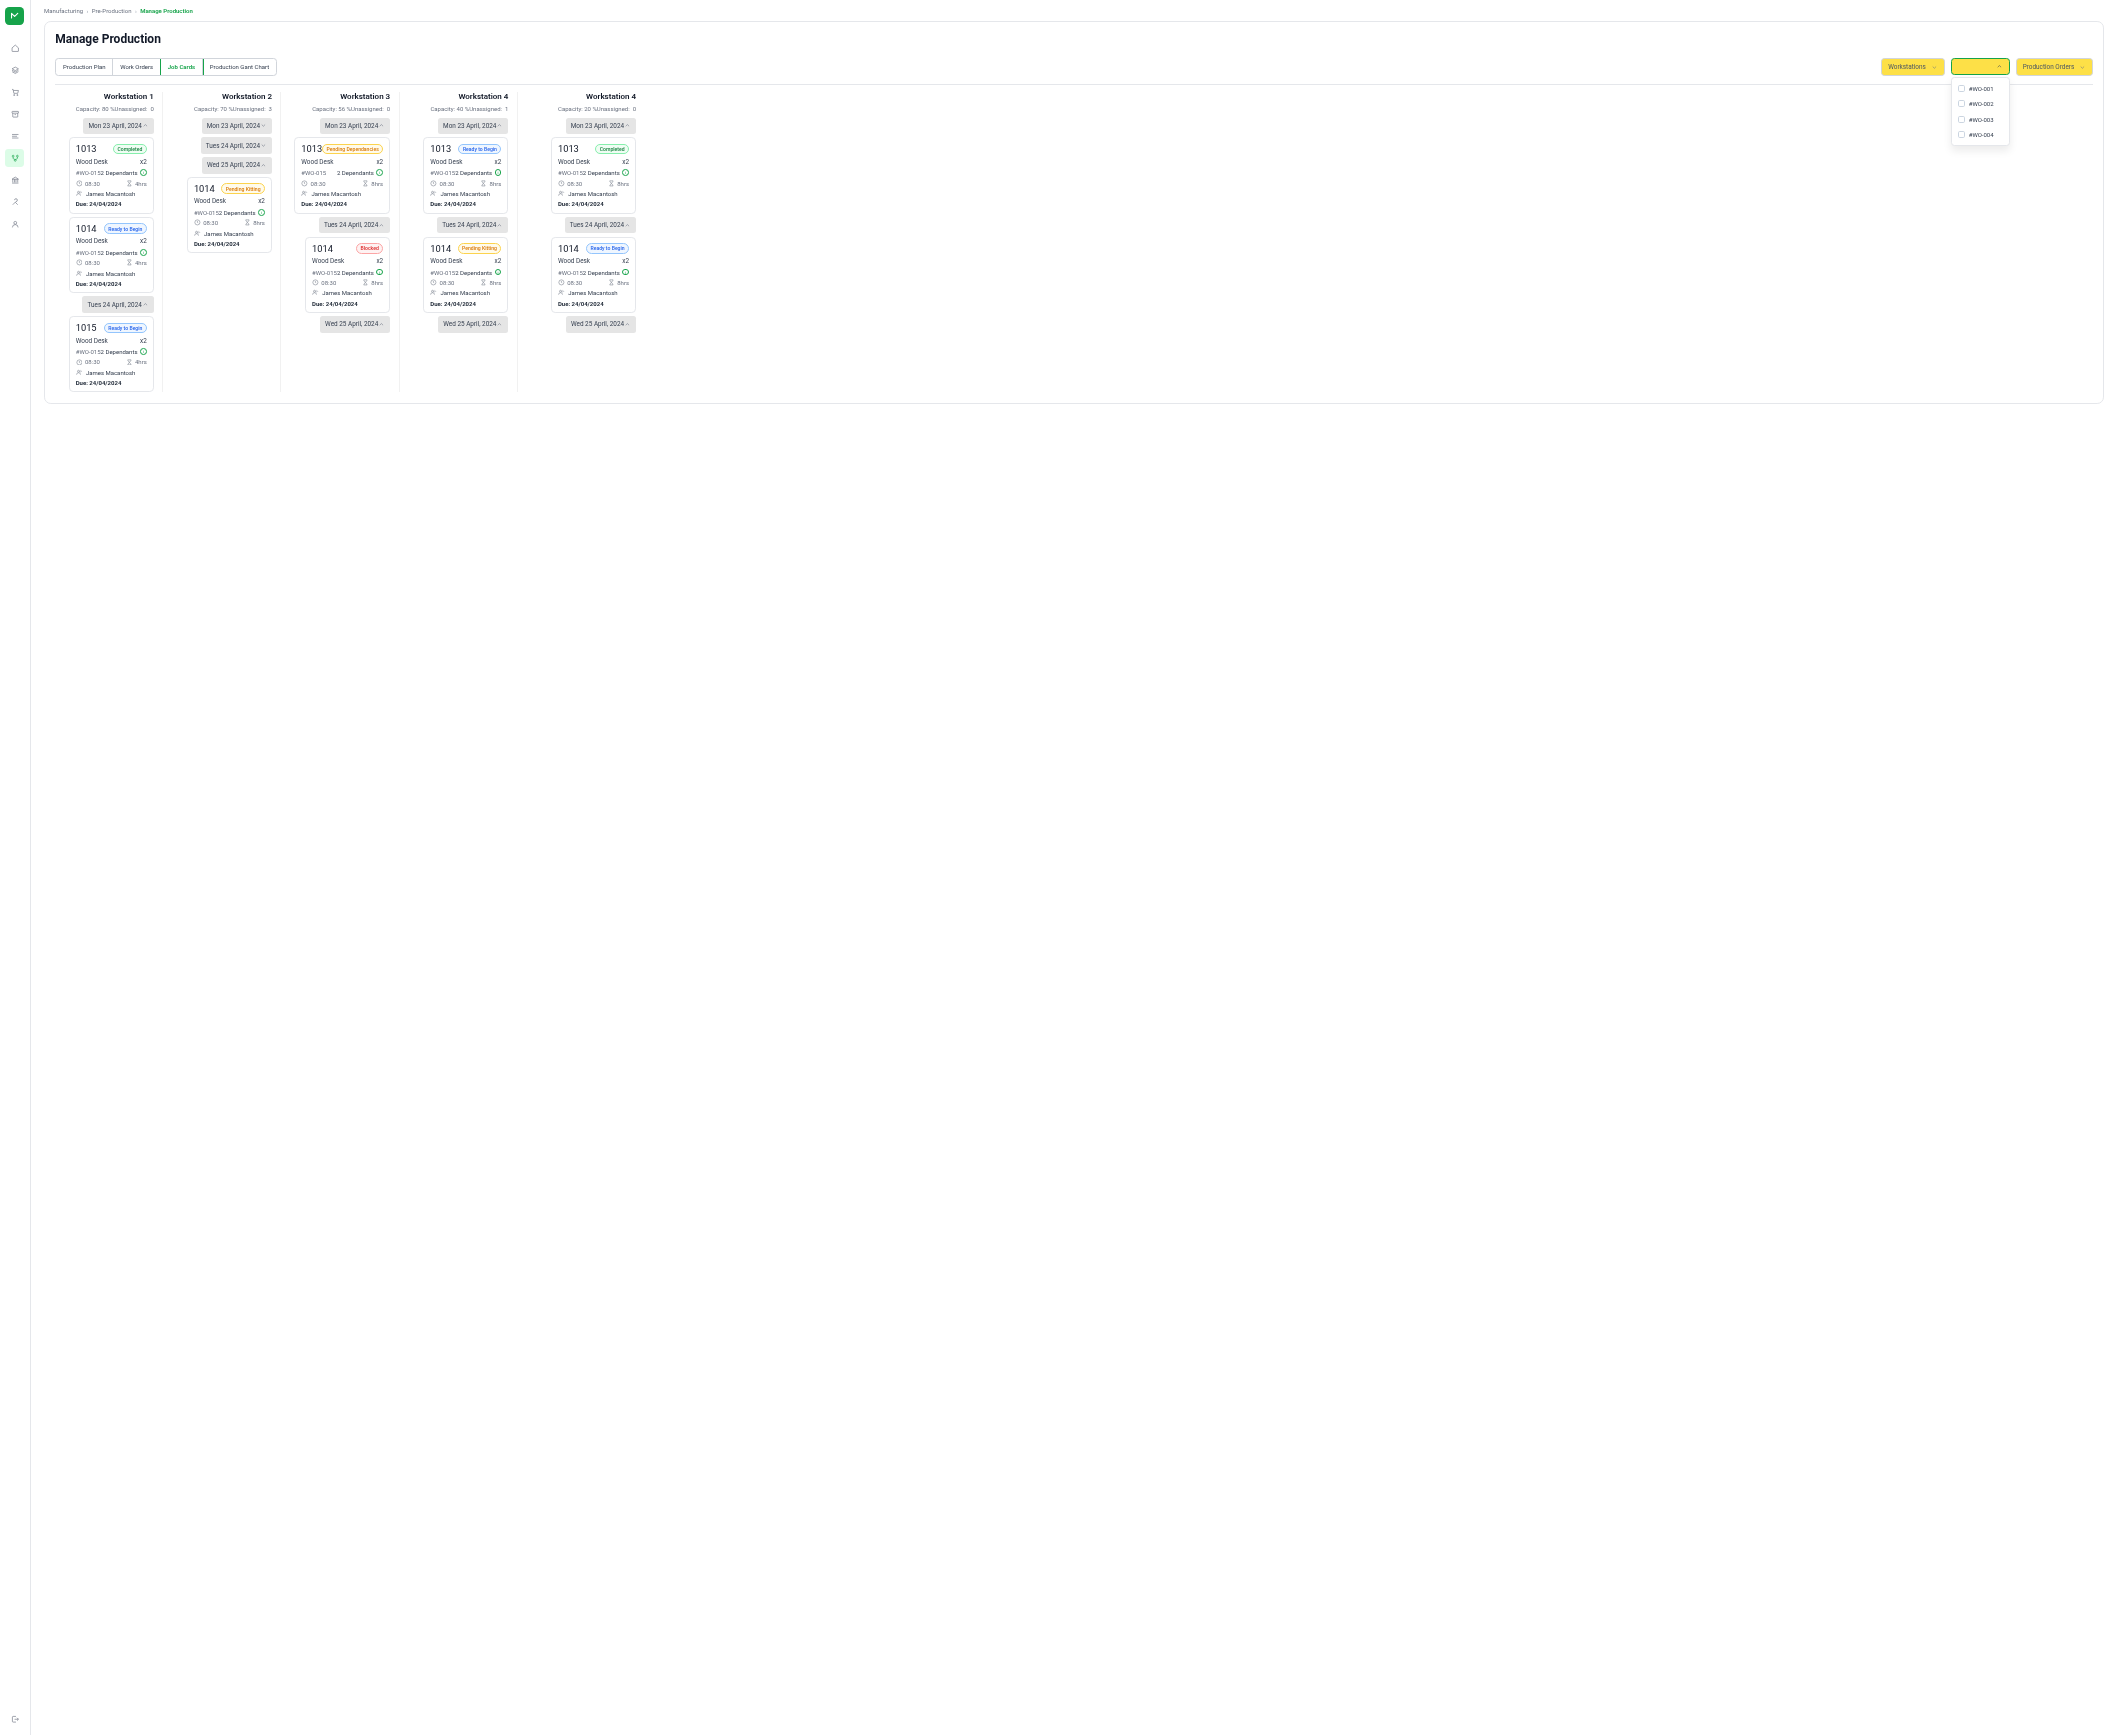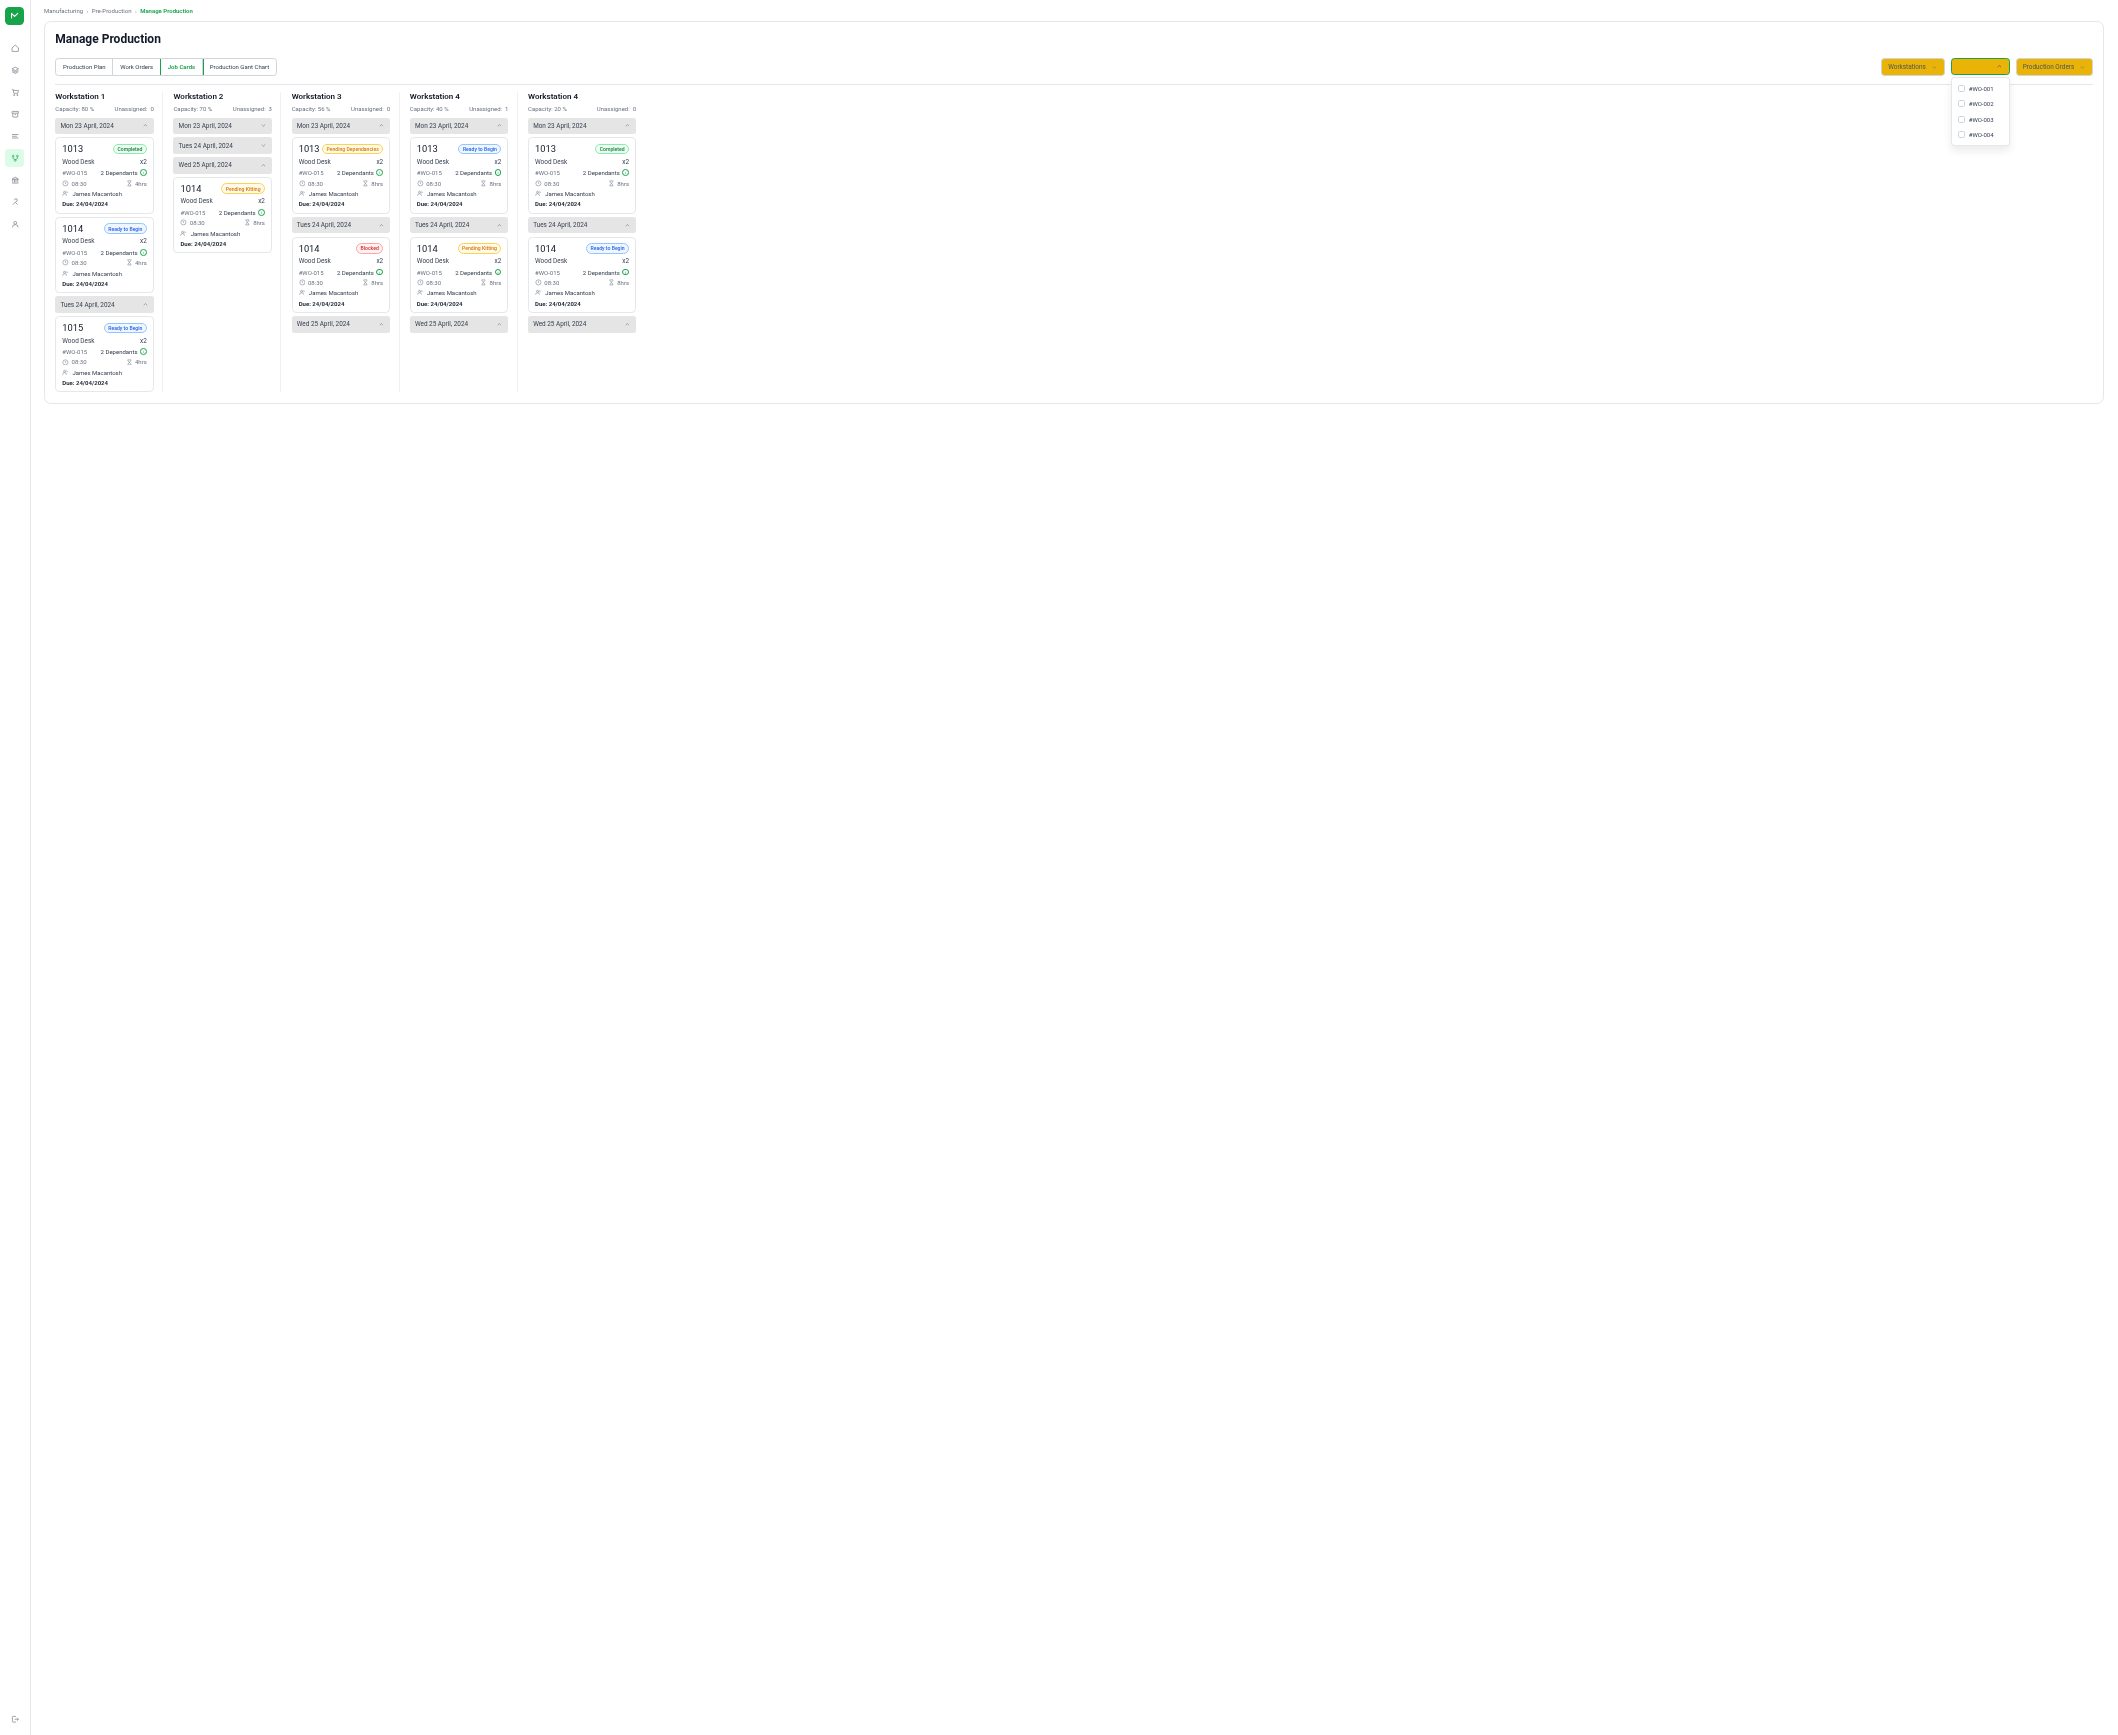--- a/index.html
+++ b/index.html
@@ -27,29 +27,29 @@
 .panel { border:0.4px solid #e5e7eb; border-radius:6.8px; padding: 10.2px; }
 .page-title { font-size:12px; font-weight:700; color:#111827; }
 .page-sub { color:#6b7280; margin-top:1.7px; font-size:6.4px; }
 
 .controls { display:flex; align-items:center; gap:5.1px; margin-top:12px; position:relative; }
 .tabs { display:flex; border:0.4px solid #d1d5db; border-radius:3.4px; overflow:hidden; }
 .tab { padding:4.2px 6.8px; font-size:6px; color:#374151; cursor:pointer; border-right:0.4px solid #d1d5db; }
 .tab:last-child { border-right:0; }
 .tab.active { background:#fff; color:#16a34a; font-weight:600; outline:0.4px solid #16a34a; outline-offset:-0.4px; }
 .filters { margin-left:auto; display:flex; gap:6px; position:relative; }
-.select { border:0.4px solid #d1d5db; border-radius:3.4px; padding:4.2px 6px; display:flex; align-items:center; gap:5.1px; color:#4b5563; cursor:pointer; min-width:51px; justify-content:space-between; font-size:6.4px; background:#eab308;}
+.select { border:0.4px solid #d1d5db; border-radius:3.4px; padding:4.2px 6px; display:flex; align-items:center; gap:5.1px; color:#4b5563; cursor:pointer; min-width:51px; justify-content:space-between; font-size:6.4px; background:#fde047;}
 .select.open { border:0.8px solid #16a34a; }
 .dropdown { position:absolute; top:19.5px; left:0; width:59px; background:#fff; border:0.4px solid #e5e7eb; border-radius:3.4px; box-shadow: 0 4.2px 8.5px rgba(0,0,0,.08); padding:2.5px 0; z-index:3; }
 .dropdown-item { display:flex; align-items:center; gap:4.2px; padding:4.2px 6px; font-size:6px; color:#374151; cursor:pointer; }
 .checkbox { width:6.8px; height:6.8px; border:0.6px solid #cbd5e1; border-radius:1.7px; }
 
 .board-wrap { margin-top:7.6px; border-top:0.4px solid #e5e7eb; overflow-x:auto; }
 .board { display:flex; gap:10.2px; padding-top:6.8px; }
-.col { width:108px; min-width:108px; display:flex; flex-direction:column; gap:3.4px; }
+.col { width:108px; min-width:108px; display:flex; flex-direction:column; gap:3.4px;align-items:flex-end; }
 .col:not(:last-child){ border-right:0.4px solid #f1f1f1; padding-right:8.5px; }
 .col-title { font-size:8px; font-weight:600; color:#111827; }
 .col-meta { display:flex; justify-content:space-between; color:#6b7280; font-size:6px; margin-top:0.8px; margin-bottom:2.5px;}
 .date-row { background:#e5e5e5; border-radius:2.5px; padding:4.2px 5.1px; display:flex; justify-content:space-between; align-items:center; color:#374151; font-size:6.4px; cursor:pointer; }
 
 .card { border:0.4px solid #e5e7eb; border-radius:4.2px; padding:5.1px 6px; display:flex; flex-direction:column; gap:3.4px; background:#fff; }
 .card-top { display:flex; justify-content:space-between; align-items:center; }
 .card-id { font-size:9.3px; font-weight:400; color:#111827; }
 .badge { font-size:5.1px; font-weight:500; padding:1.3px 3.4px; border-radius:423px; border:0.4px solid; white-space:nowrap;}
 .badge.completed { color:#15803d; border-color:#86efac; background:#f0fdf4; }

